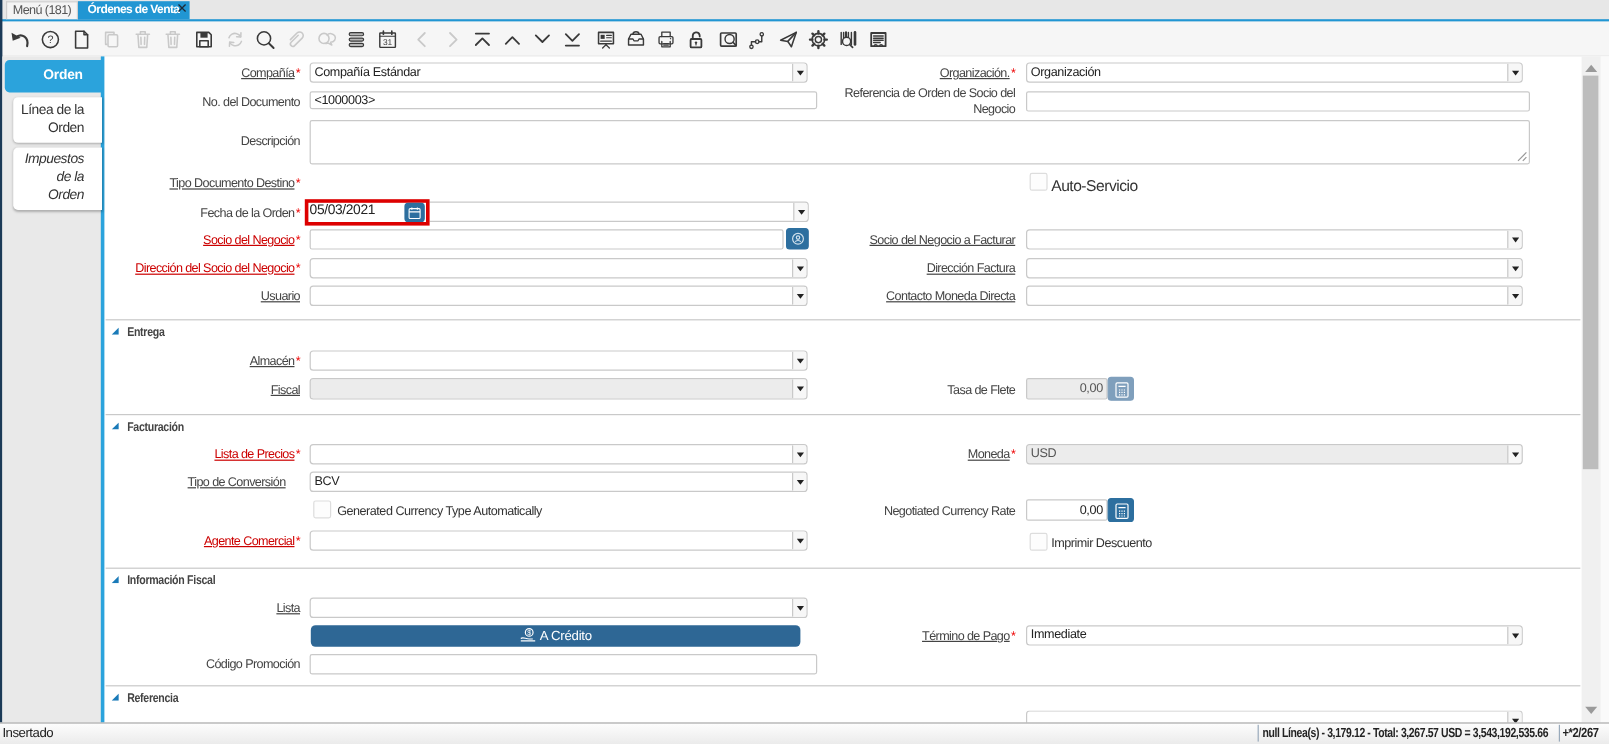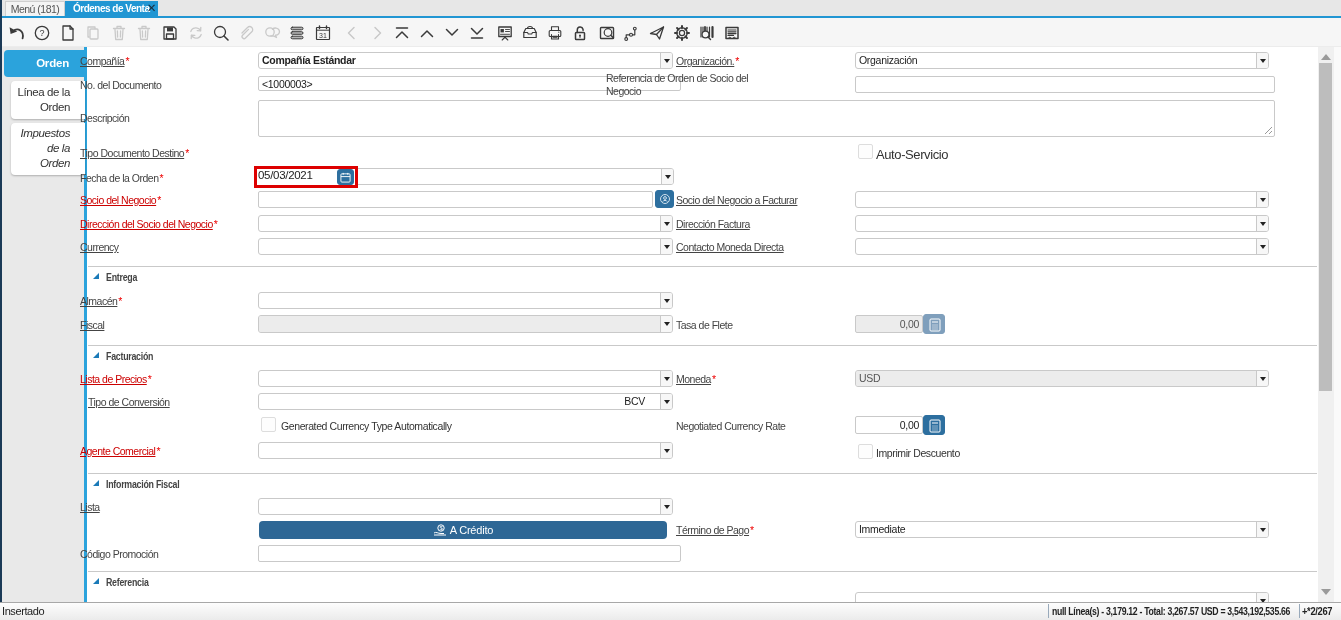--- a/index.html
+++ b/index.html
@@ -1,16 +1,16 @@
 <!DOCTYPE html>
 <html><head><meta charset="utf-8"><style>
 *{margin:0;padding:0;box-sizing:border-box}
 html,body{width:1341px;height:620px;overflow:hidden;font-family:"Liberation Sans",sans-serif;background:#fff}
 .abs{position:absolute}
-.lbl{position:absolute;font-size:10.5px;color:#444;letter-spacing:-0.5px;white-space:nowrap}
+.lbl{position:absolute;font-size:10.5px;color:#444;text-align:right;letter-spacing:-0.5px;white-space:nowrap}
 .lblw{position:absolute;font-size:10.5px;color:#444;text-align:right;letter-spacing:-0.5px}
 .u{text-decoration:underline}
 .red{color:#c00}
 .ast{color:#e00;text-decoration:none;display:inline-block;margin-left:1px}
 .inp{position:absolute;background:#fff;border:1px solid #c9c9c9;border-radius:2px;font-size:10.5px;color:#222;padding:0 3px;line-height:15px;letter-spacing:-0.3px;white-space:nowrap;overflow:hidden}
 .dis{background:#ececec;color:#555}
 .cb{position:absolute;border:1px solid #c9c9c9;border-radius:3px;background:#fff;overflow:hidden}
 .cbt{position:absolute;left:0;top:0;bottom:0;font-size:10.5px;color:#222;padding:1px 3px 0;letter-spacing:-0.3px;white-space:nowrap}
 .cba{position:absolute;right:0;top:0;bottom:0;width:12px;background:#f7f7f7;border-left:1px solid #c9c9c9}
 .cba:after{content:"";position:absolute;left:3px;top:6px;border:3px solid transparent;border-top:4px solid #222}
@@ -166,32 +166,32 @@
     <path d="M5.5 14.5 A1.2 1.2 0 0 1 8 14.5 M10 14.5 A1.2 1.2 0 0 1 12.5 14.5" stroke-width="1"></path>
   </svg>
 <div class="abs" style="left:0;top:0;width:2px;height:602px;background:#1b3a57"></div>
 <div class="abs" style="left:2px;top:47px;width:83px;height:555px;background:#e9e9e9"></div>
 <div class="abs" style="left:84px;top:47px;width:3px;height:555px;background:#2ba3dc"></div>
 <div class="abs" style="left:4px;top:50px;width:81px;height:27px;background:#2ba3dc;border-radius:4px 0 0 4px;color:#fff;font-size:11.5px;font-weight:bold;text-align:right;line-height:27px;padding-right:16px;letter-spacing:-0.2px">Orden</div>
 <div class="abs" style="left:11px;top:81px;width:74px;height:38px;background:#fff;border-radius:4px 0 0 4px;box-shadow:0 1px 2px rgba(0,0,0,0.25);color:#333;font-size:11.5px;text-align:right;padding:4px 15px 0 0;line-height:15px;letter-spacing:-0.4px">Línea de la<br>Orden</div>
 <div class="abs" style="left:11px;top:123px;width:74px;height:52px;background:#fff;border-radius:4px 0 0 4px;box-shadow:0 1px 2px rgba(0,0,0,0.25);color:#333;font-size:11.5px;font-style:italic;text-align:right;padding:3px 15px 0 0;line-height:15px;letter-spacing:-0.4px">Impuestos<br>de la<br>Orden</div>
 <div class="lbl" style="left:80px;top:55px;width:170px"><span class="u">Compañía</span><span class="ast">*</span></div>
 <div class="cb" style="left:258px;top:52px;width:415px;height:17px;">
-    <div class="cbt" style="right:12px;font-weight:bold;">Compañía Estándar</div>
+    <div class="cbt" style="right:12px;">Compañía Estándar</div>
     <div class="cba"></div>
   </div>
 <div class="lbl" style="left:676px;top:55px;width:170px"><span class="u">Organización.</span><span class="ast">*</span></div>
 <div class="cb" style="left:855px;top:52px;width:414px;height:17px;text-decoration:underline;">
     <div class="cbt" style="right:12px;">Organización</div>
     <div class="cba"></div>
   </div>
 <div class="lbl" style="left:80px;top:79px;width:170px">No. del Documento</div>
 <div class="inp" style="left:258px;top:76px;width:423px;height:15px;line-height:15px">&lt;1000003&gt;</div>
 <div class="lblw" style="left:606px;top:72px;width:240px;line-height:13px">
-    <div style="text-align:left">Referencia de Orden de Socio del<br>Negocio</div>
+    <div style="text-align:right">Referencia de Orden de Socio del<br>Negocio</div>
   </div>
 <div class="inp" style="left:855px;top:76px;width:420px;height:17px;line-height:15px"></div>
 <div class="lbl" style="left:80px;top:112px;width:170px">Descripción</div>
 <div class="inp" style="left:258px;top:100px;width:1017px;height:37px"></div>
 <svg class="abs" style="left:1264px;top:126px" width="9" height="9">
     <path d="M8 1 L1 8 M8 5 L5 8" stroke="#999" stroke-width="1"></path>
   </svg>
 <div class="lbl" style="left:80px;top:147px;width:170px"><span class="u">Tipo Documento Destino</span><span class="ast">*</span></div>
 <div class="cb" style="left:259px;top:144px;width:415px;height:17px;margin-top:24px;">
     <div class="cbt" style="right:12px;">Propuesta</div>
@@ -226,21 +226,21 @@
 <div class="lbl red" style="left:80px;top:218px;width:170px"><span class="u">Dirección del Socio del Negocio</span><span class="ast">*</span></div>
 <div class="cb" style="left:258px;top:215px;width:415px;height:17px;">
     <div class="cbt" style="right:12px;"></div>
     <div class="cba"></div>
   </div>
 <div class="lbl" style="left:676px;top:218px;width:170px"><span class="u">Dirección Factura</span></div>
 <div class="cb" style="left:855px;top:215px;width:414px;height:17px;">
     <div class="cbt" style="right:12px;"></div>
     <div class="cba"></div>
   </div>
-<div class="lbl" style="left:80px;top:241px;width:170px"><span class="u">Currency</span></div>
+<div class="lbl" style="left:80px;top:241px;width:170px"><span class="u">Usuario</span></div>
 <div class="cb" style="left:258px;top:238px;width:415px;height:17px;">
     <div class="cbt" style="right:12px;"></div>
     <div class="cba"></div>
   </div>
 <div class="lbl" style="left:676px;top:241px;width:170px"><span class="u">Contacto Moneda Directa</span></div>
 <div class="cb" style="left:855px;top:238px;width:414px;height:17px;">
     <div class="cbt" style="right:12px;"></div>
     <div class="cba"></div>
   </div>
 <div class="seclin" style="top:266px"></div>
@@ -274,23 +274,23 @@
 <div class="lbl red" style="left:80px;top:373px;width:170px"><span class="u">Lista de Precios</span><span class="ast">*</span></div>
 <div class="cb" style="left:258px;top:370px;width:415px;height:17px;">
     <div class="cbt" style="right:12px;"></div>
     <div class="cba"></div>
   </div>
 <div class="lbl" style="left:676px;top:373px;width:170px"><span class="u">Moneda</span><span class="ast">*</span></div>
 <div class="cb" style="left:855px;top:370px;width:414px;height:17px;background:#ececec;">
     <div class="cbt" style="right:12px;background:#ececec;color:#555;">USD</div>
     <div class="cba"></div>
   </div>
-<div class="lbl" style="left:88px;top:396px;width:170px"><span class="u">Tipo de Conversión</span></div>
+<div class="lbl" style="left:68px;top:396px;width:170px"><span class="u">Tipo de Conversión</span></div>
 <div class="cb" style="left:258px;top:393px;width:415px;height:17px;">
-    <div class="cbt" style="right:24px;text-align:right;">BCV</div>
+    <div class="cbt" style="right:12px;">BCV</div>
     <div class="cba"></div>
   </div>
 <div class="chk" style="left:261px;top:417px"></div>
 <div class="abs" style="left:281px;top:420px;font-size:10.5px;color:#333;letter-spacing:-0.4px;white-space:nowrap">Generated Currency Type Automatically</div>
 <div class="lbl" style="left:676px;top:420px;width:170px">Negotiated Currency Rate</div>
 <div class="inp" style="left:855px;top:416px;width:68px;height:18px;line-height:16px;text-align:right">0,00</div>
 <div class="btnb" style="left:923px;top:415px;width:22px;height:20px;background:#2d6f9f;border-color:#2d6f9f">
     <svg width="12" height="14" viewBox="0 0 12 14" style="position:absolute;left:5px;top:3px">
       <rect x="1" y="1" width="10" height="12" rx="1" fill="none" stroke="#fff"></rect>
       <path d="M3 4 L9 4" stroke="#fff"></path>

